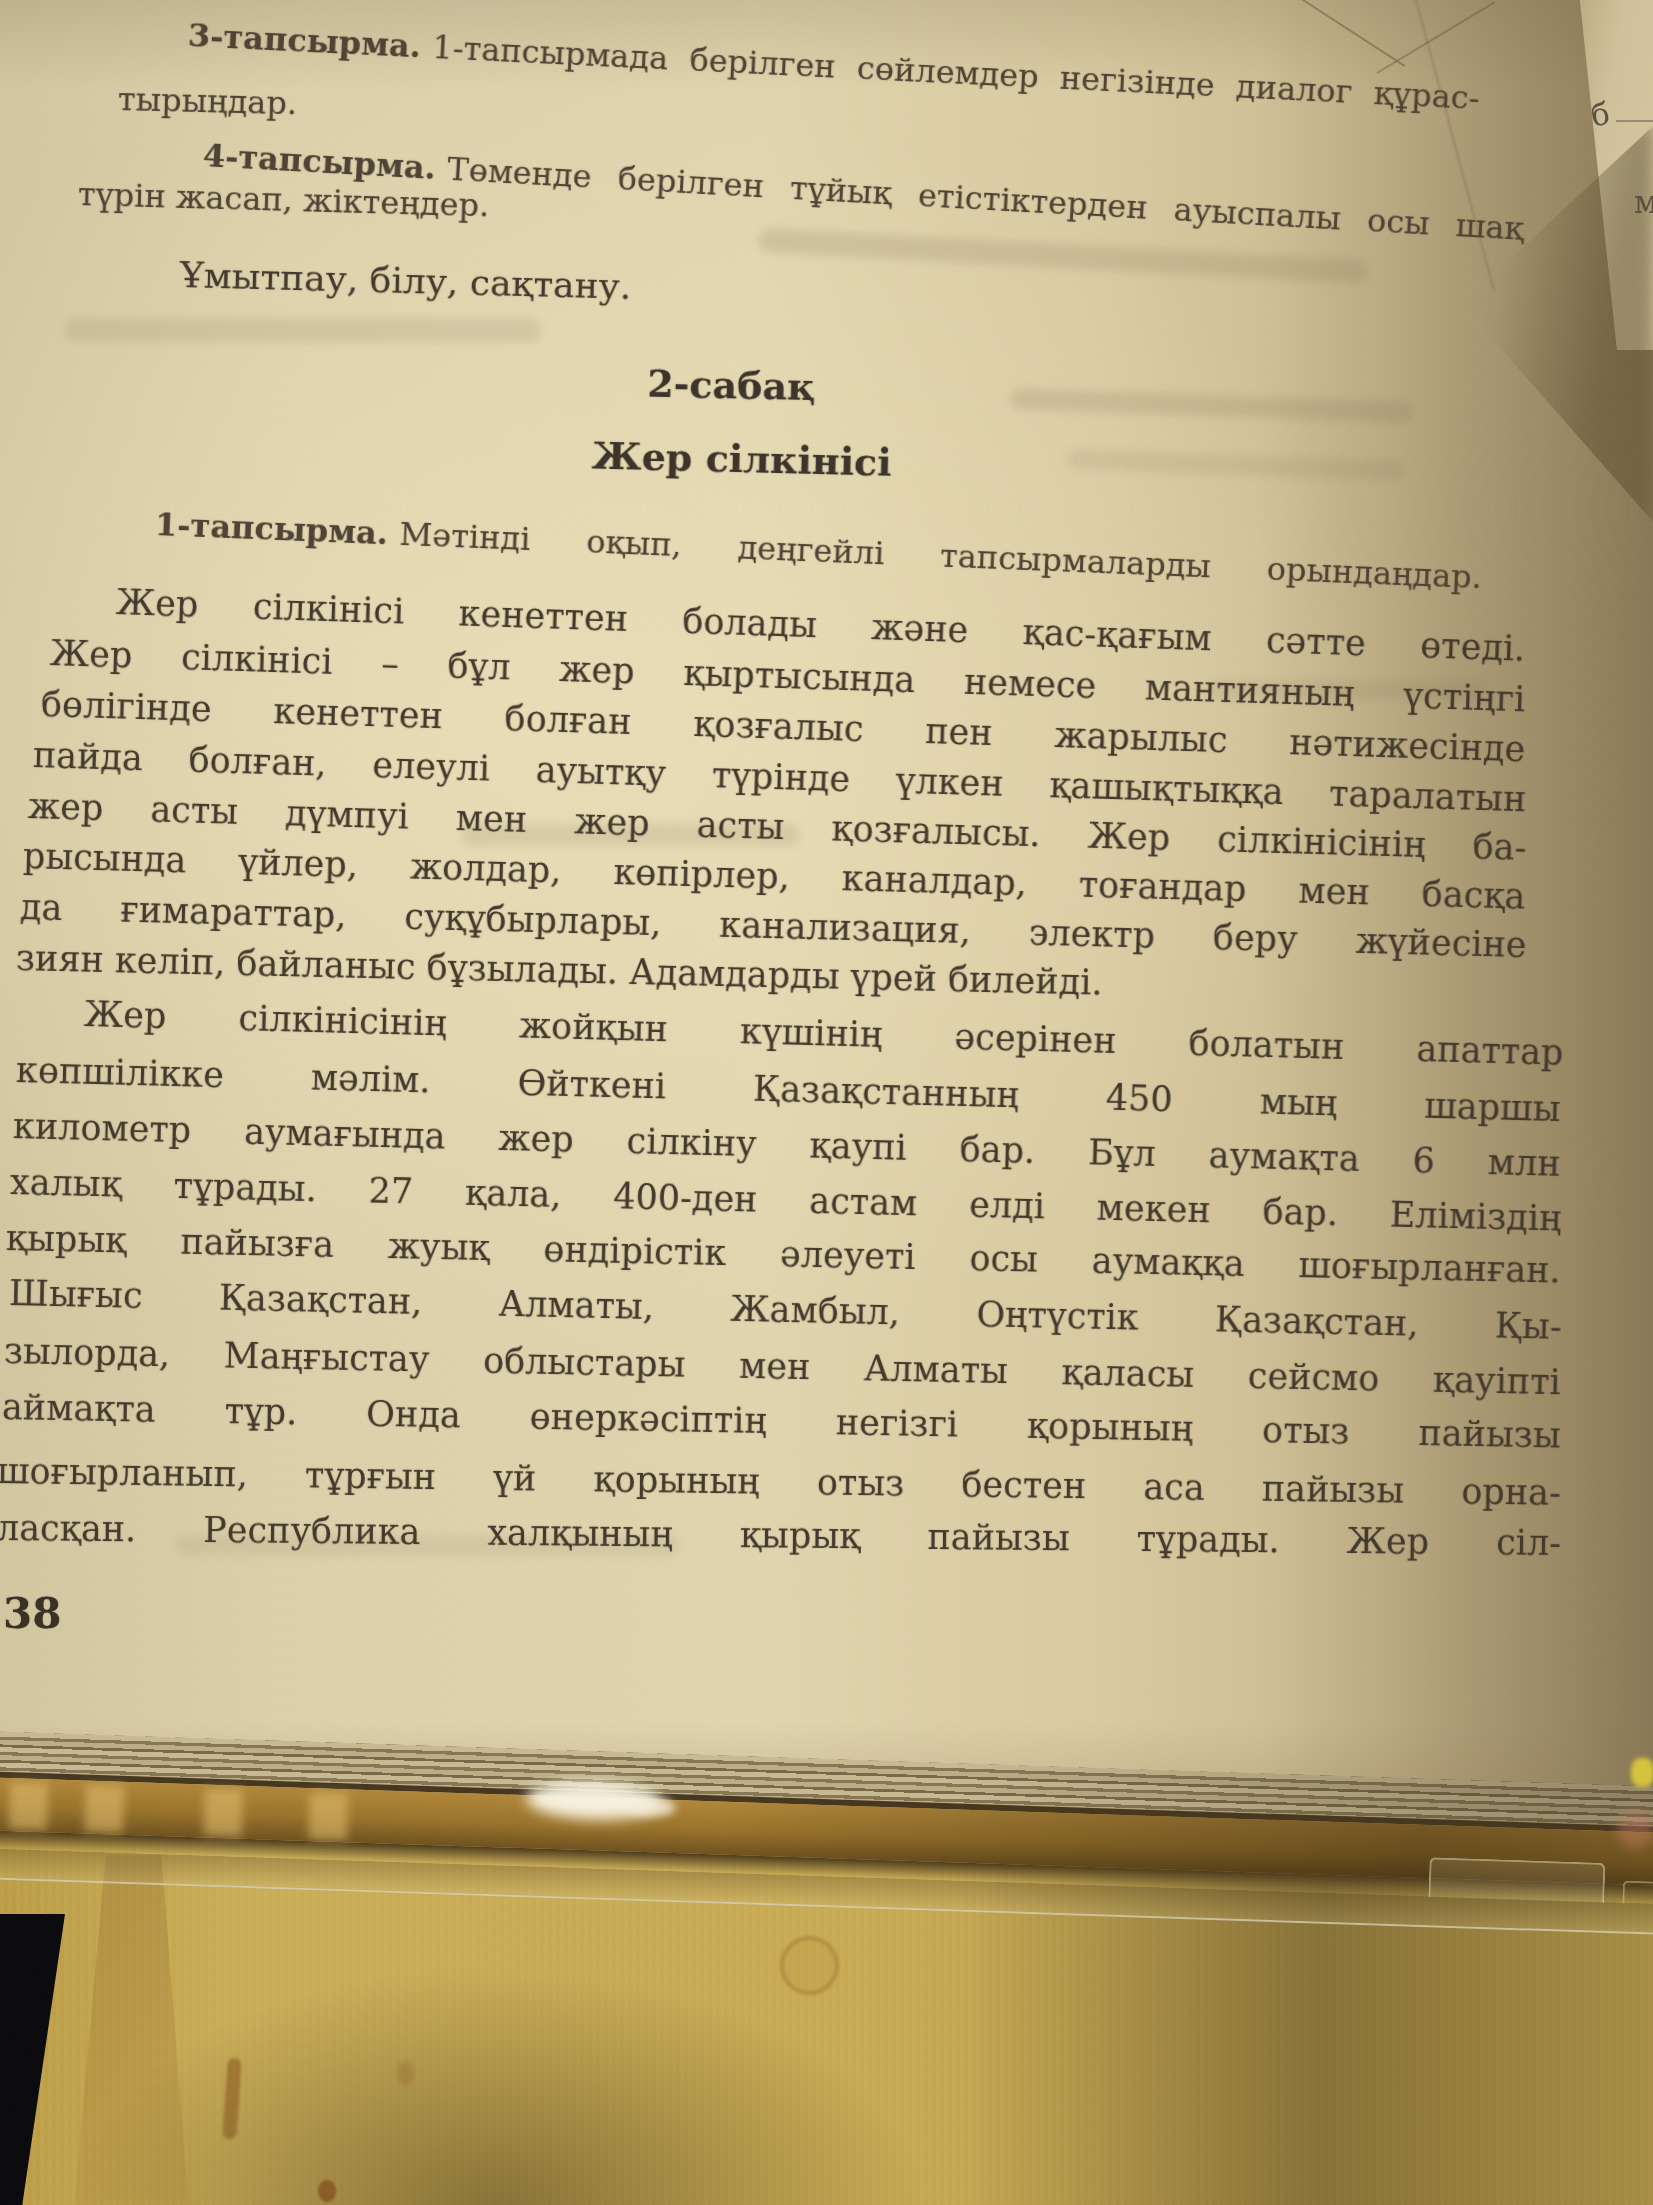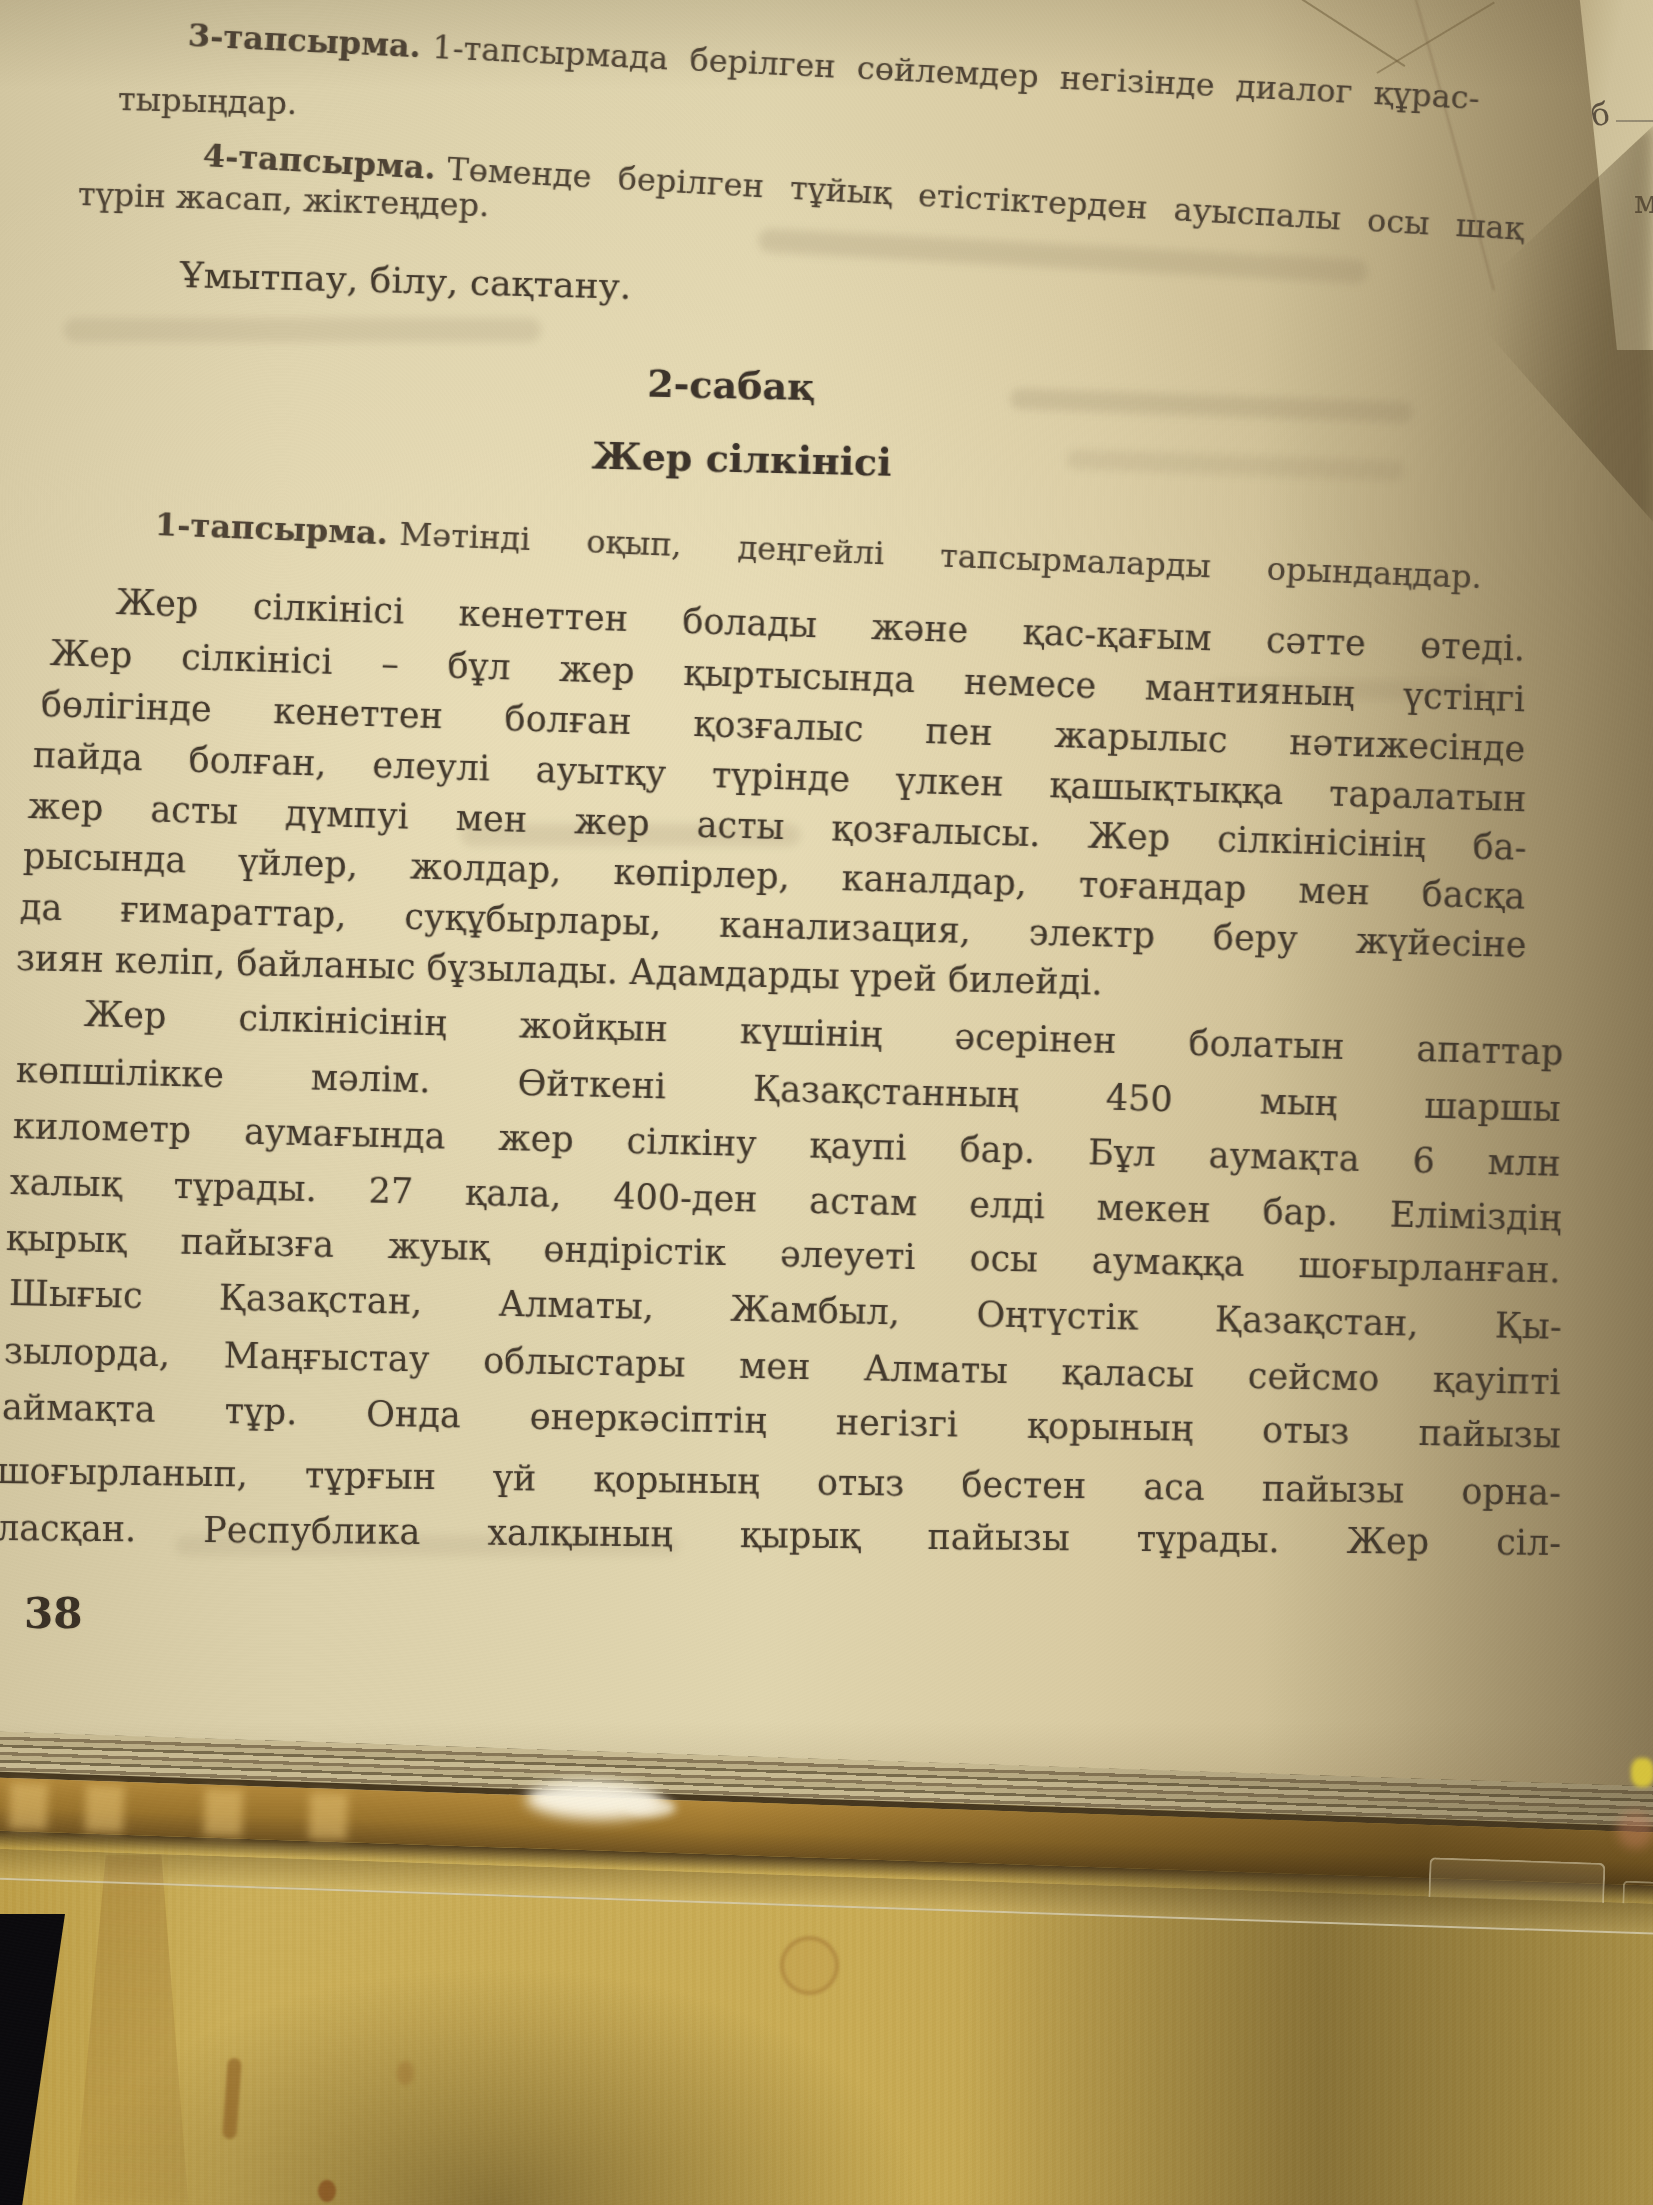--- a/index.html
+++ b/index.html
@@ -156,21 +156,21 @@
     <div class="t jl" style="left:16px;top:1049px;width:1545px;transform:rotate(1.45deg);">көпшілікке мәлім. Өйткені Қазақстанның 450 мың шаршы</div>
     <div class="t jl" style="left:12.7px;top:1105px;width:1548px;transform:rotate(1.4deg);">километр аумағында жер сілкіну қаупі бар. Бұл аумақта 6 млн</div>
     <div class="t jl" style="left:9.5px;top:1161px;width:1552px;transform:rotate(1.35deg);">халық тұрады. 27 қала, 400-ден астам елді мекен бар. Еліміздің</div>
     <div class="t jl" style="left:6.4px;top:1217px;width:1555px;transform:rotate(1.2deg);">қырық пайызға жуық өндірістік әлеуеті осы аумаққа шоғырланған.</div>
     <div class="t jl" style="left:8.5px;top:1272px;width:1553px;transform:rotate(1.25deg);">Шығыс Қазақстан, Алматы, Жамбыл, Оңтүстік Қазақстан, Қы-</div>
     <div class="t jl" style="left:4.2px;top:1330px;width:1557px;transform:rotate(1.15deg);">зылорда, Маңғыстау облыстары мен Алматы қаласы сейсмо қауіпті</div>
     <div class="t jl" style="left:2.1px;top:1386px;width:1559px;transform:rotate(1.05deg);">аймақта тұр. Онда өнеркәсіптің негізгі қорының отыз пайызы</div>
     <div class="t jl" style="left:-3.2px;top:1450px;width:1564px;transform:rotate(0.8deg);">шоғырланып, тұрғын үй қорының отыз бестен аса пайызы орна-</div>
     <div class="t jl" style="left:-3.2px;top:1507px;width:1564px;transform:rotate(0.55deg);">ласқан. Республика халқының қырық пайызы тұрады. Жер сіл-</div>
 
-    <div class="t pagenum" style="left:24px;top:1588px;">38</div>
+    <div class="t pagenum" style="left:3px;top:1588px;">38</div>
   </div>
 
   <div class="band">
     <div class="edges"></div>
     <div class="edge-line"></div>
     <div class="board">
       <div class="streak" style="left:33px;"></div>
       <div class="streak" style="left:109px;"></div>
       <div class="streak" style="left:228px;"></div>
       <div class="streak" style="left:333px;"></div>

